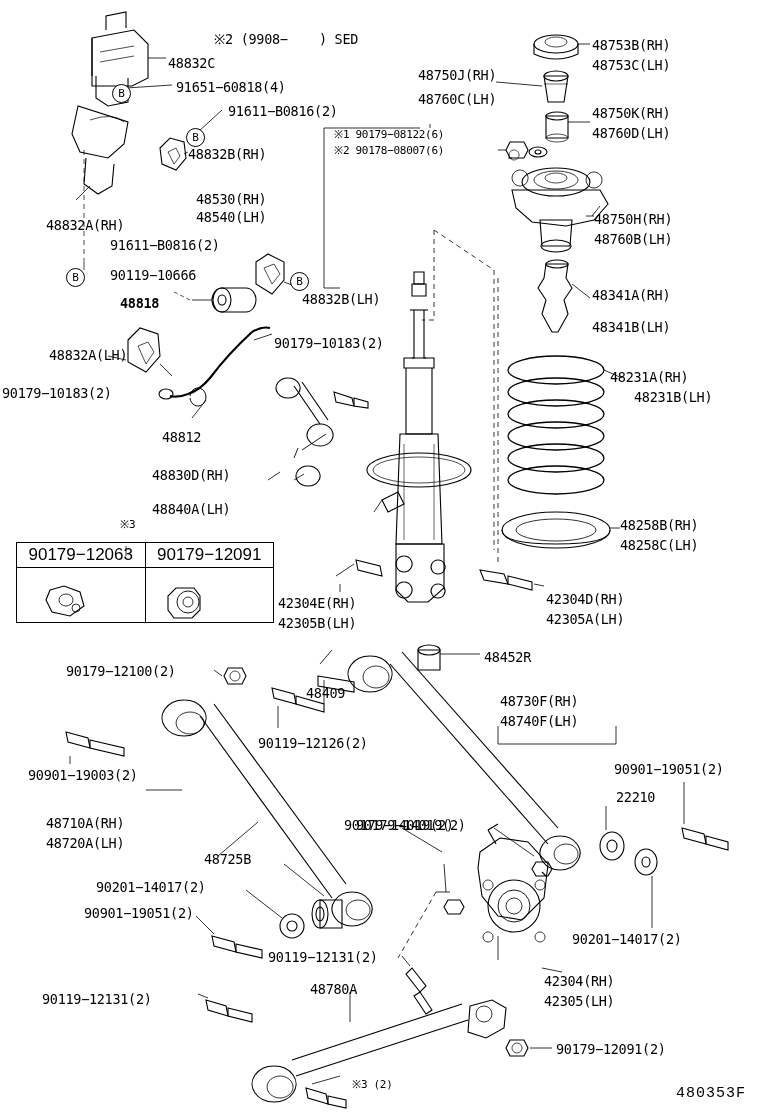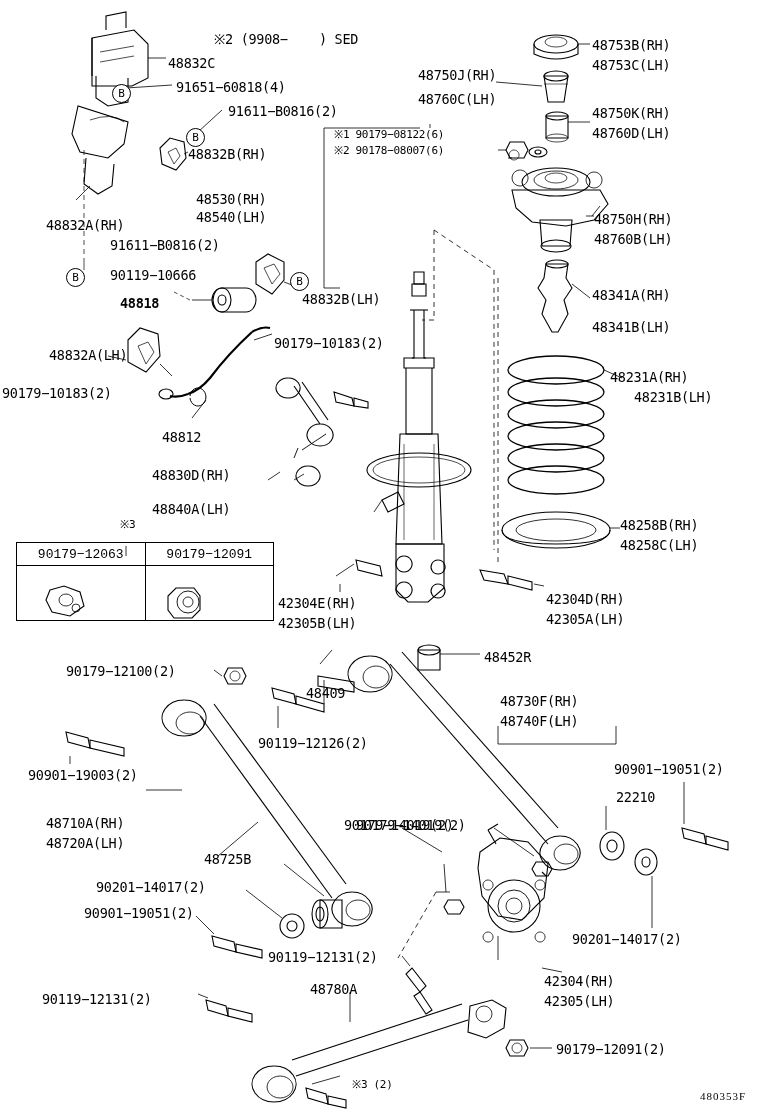--- a/index.html
+++ b/index.html
@@ -49,39 +49,39 @@
     color: rgba(0,0,0,0.07);
     letter-spacing: -8px;
     user-select: none;
   }
   table.subtable {
     position: absolute;
     left: 16px;
     top: 542px;
     width: 258px;
     border-collapse: collapse;
-    font-family: Liberation Mono, monospace;
-    font-size: 13px;
+    font-family: Liberation Sans, sans-serif;
+    font-size: 17px;
   }
   table.subtable td {
     border: 1px solid #000;
     text-align: center;
     padding: 2px 0;
     height: 18px;
   }
   table.subtable td.cellbody {
     height: 50px;
     vertical-align: middle;
   }
   .diagnum {
     position: absolute;
     right: 14px;
     bottom: 10px;
-    font-family: Liberation Serif, serif;
-    font-size: 11px;
+    font-family: Liberation Mono, monospace;
+    font-size: 15px;
     letter-spacing: 1px;
   }
 </style>
 </head>
 <body>
 
 <div id="page">
 
 
   <svg class="art" viewBox="0 0 760 1112">

